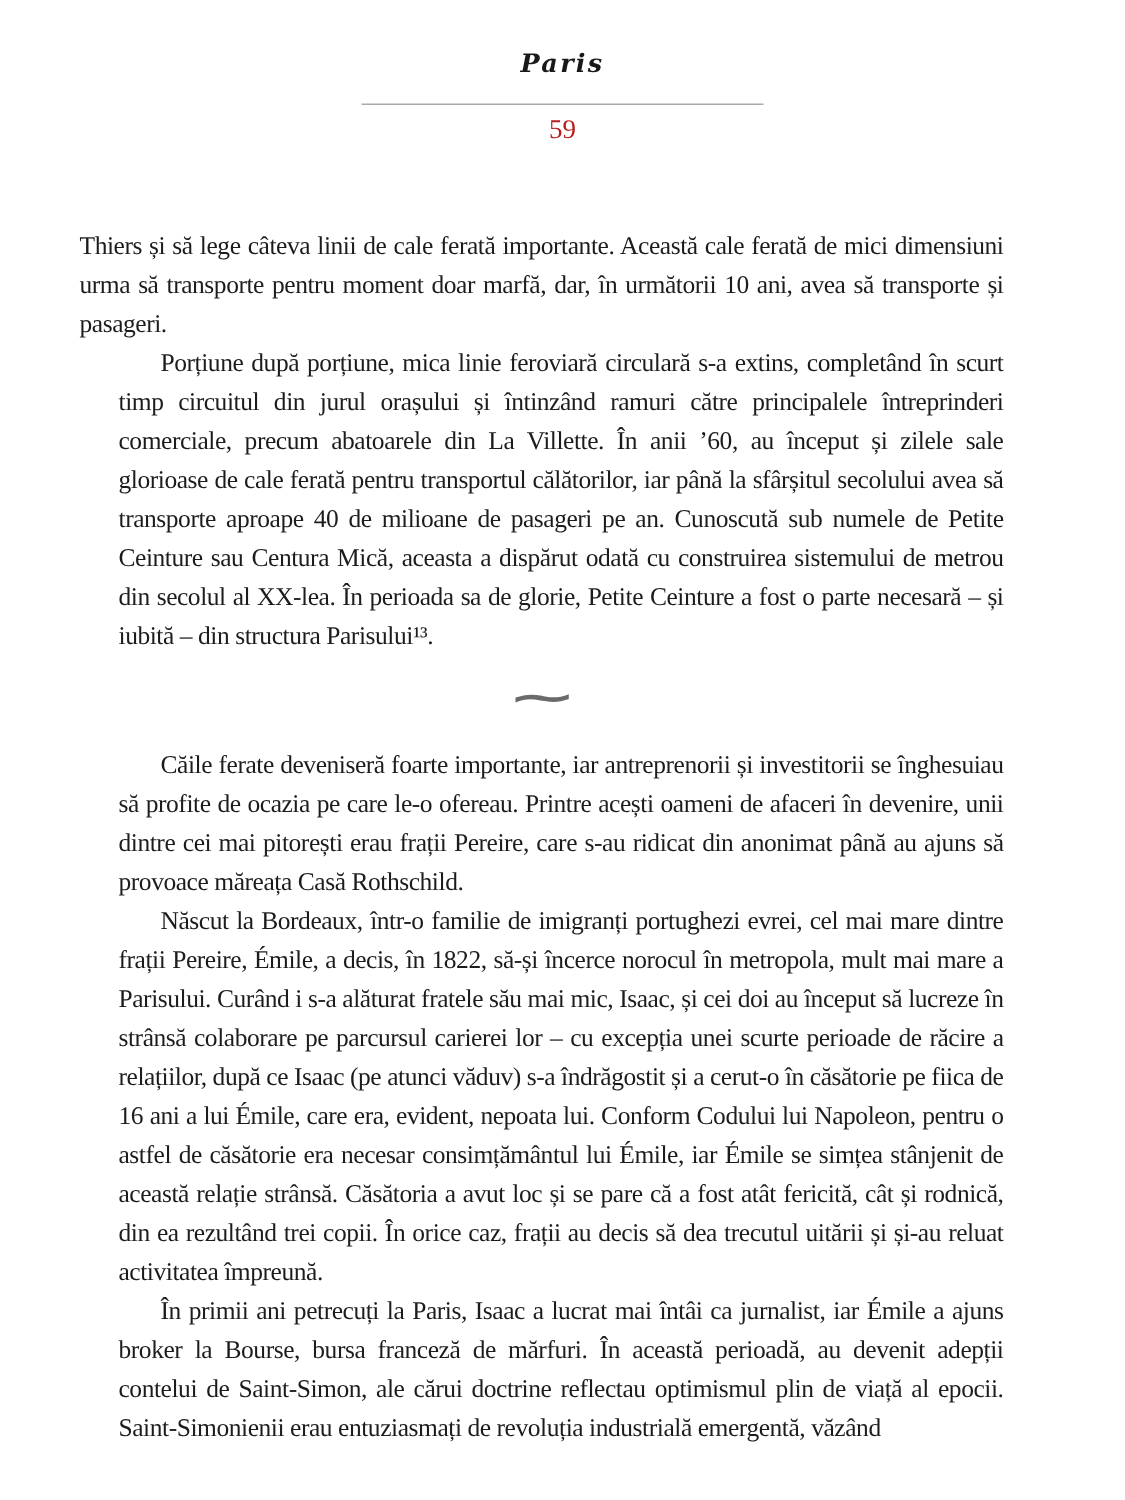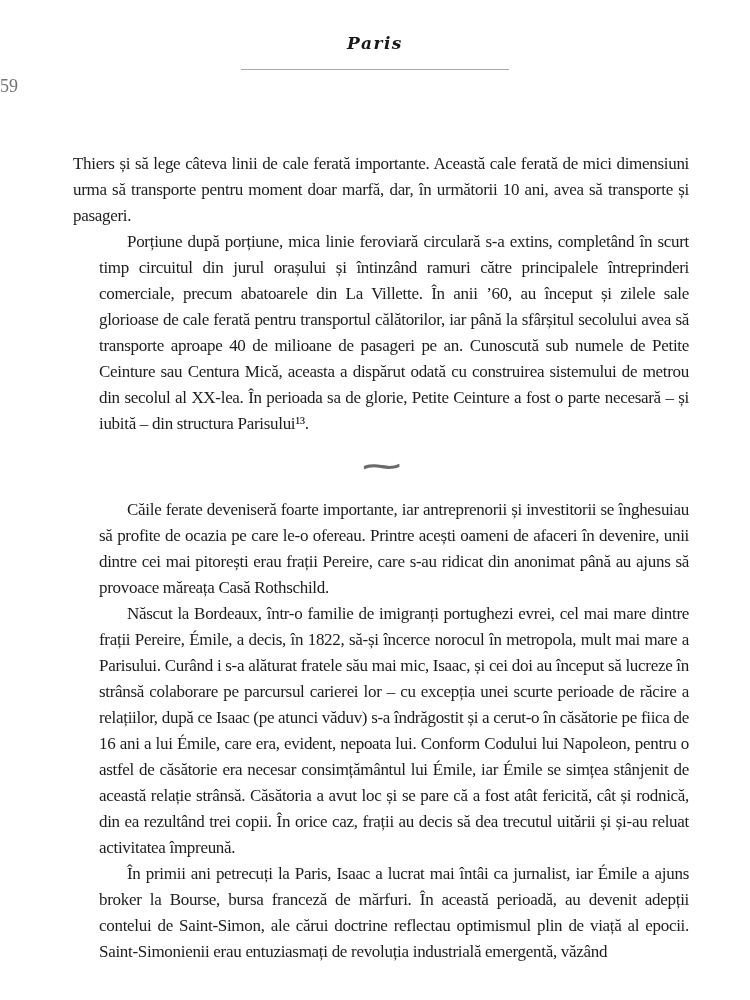--- a/index.html
+++ b/index.html
@@ -35,27 +35,28 @@
     left: 241px;
     width: 268px;
     height: 1px;
     background: #a9a9a9;
   }
   .page-number {
     position: absolute;
     top: 76px;
     left: 0;
     width: 100%;
+    text-align: center;
     font-size: 18px;
-    color: #737373;
+    color: #b91c1c;
   }
   .body-text {
     position: absolute;
     top: 151px;
-    left: 73px;
+    left: 53px;
     width: 616px;
     font-size: 17px;
     line-height: 26px;
     letter-spacing: -0.3px;
     text-align: justify;
     color: #1c1c1c;
   }
   .para {
     margin: 0;
     padding: 0;

